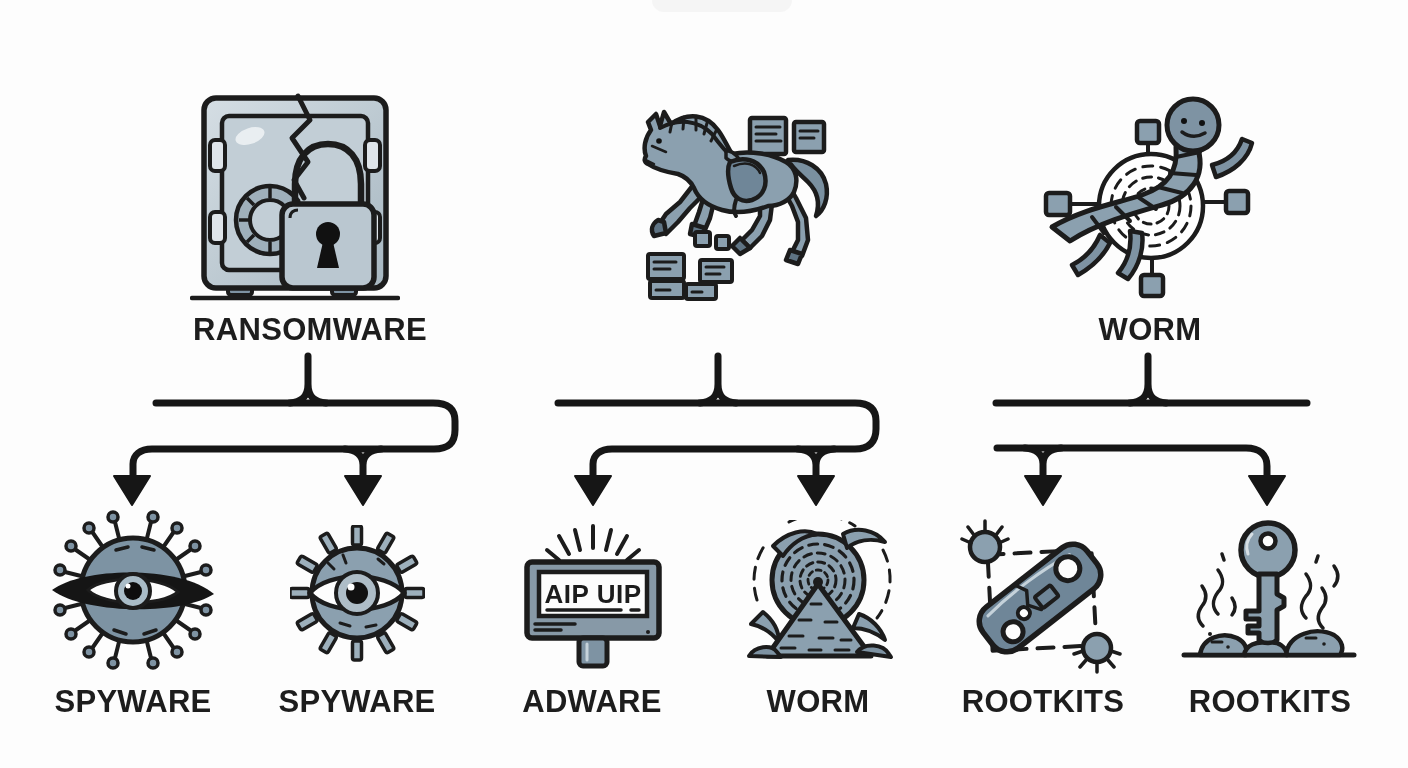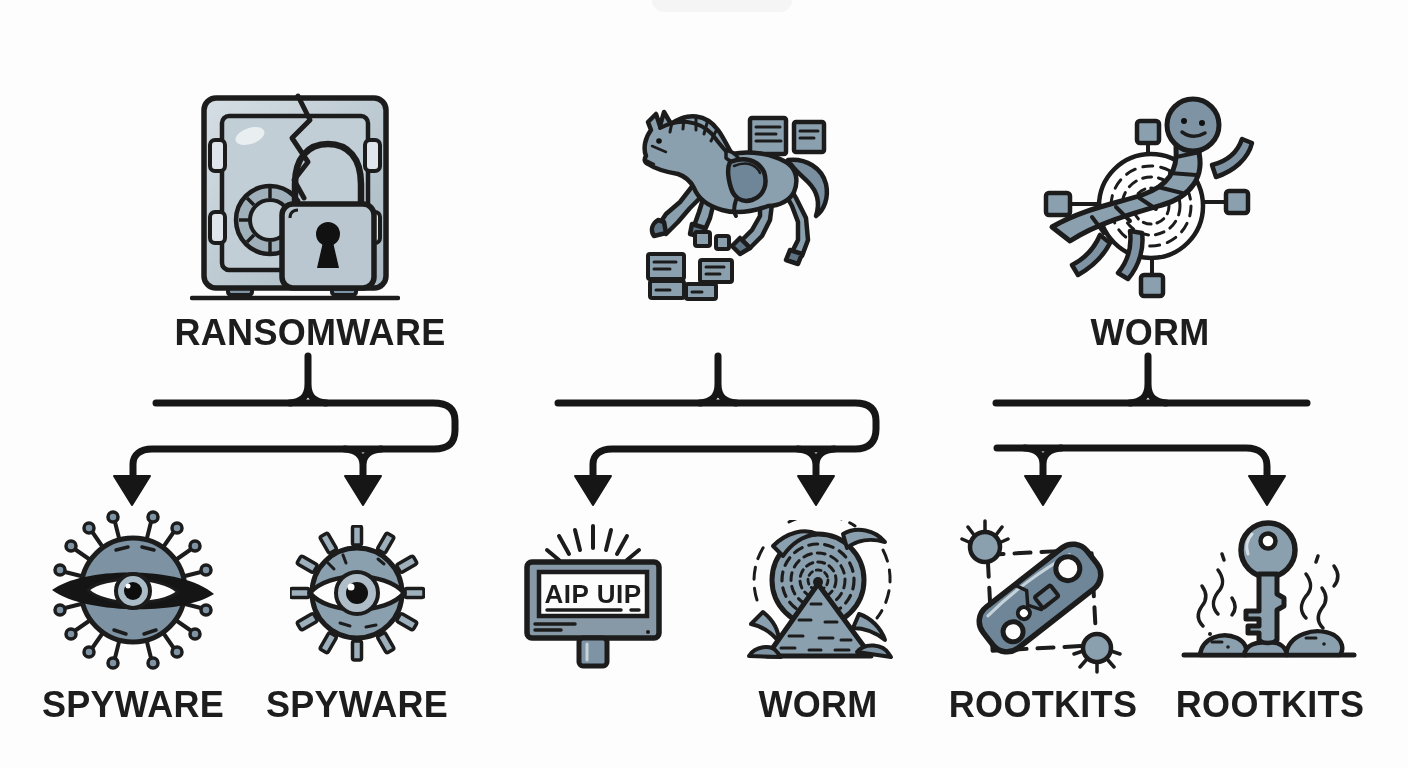--- a/index.html
+++ b/index.html
@@ -3,21 +3,21 @@
 <meta charset="utf-8">
 <style>
   html,body{margin:0;padding:0;background:#fff;}
   #canvas{
     position:relative;width:1408px;height:768px;background:#fdfdfd;
     overflow:hidden;font-family:"Liberation Sans",sans-serif;
   }
   .icon{position:absolute;}
   .label{
     position:absolute;width:300px;text-align:center;
-    font-weight:700;font-size:36px;letter-spacing:.3px;color:#1d1d1d;
+    font-weight:700;font-size:31px;letter-spacing:.3px;color:#1d1d1d;
     font-family:"Liberation Sans",sans-serif;white-space:nowrap;
   }
   .top-artifact{
     position:absolute;left:652px;top:-12px;width:140px;height:24px;
     background:#f1f1f1;border-radius:12px;opacity:.75;
   }
   svg{display:block;}
   #connectors{position:absolute;left:0;top:0;}
 </style>
 </head>
@@ -270,20 +270,21 @@
       <text x="76" y="83" text-anchor="middle" fill="#1c1c1c" stroke="none" style="font:700 26px 'Liberation Sans',sans-serif;letter-spacing:.5px">AIP UIP</text>
       <line x1="30" y1="90" x2="104" y2="90" stroke-width="3.5"></line>
       <line x1="114" y1="90" x2="122" y2="90" stroke-width="3.5"></line>
       <line x1="18" y1="104" x2="58" y2="104" stroke-width="3.5"></line>
       <line x1="18" y1="110" x2="44" y2="110" stroke-width="3.5"></line>
       <circle cx="131" cy="112" r="2" fill="#1c1c1c" stroke="none"></circle>
       <rect x="62" y="118" width="28" height="28" rx="4" fill="#7e93a3" stroke-width="5"></rect>
       <line x1="70" y1="124" x2="70" y2="140" stroke="#c5d2da" stroke-width="3"></line>
     </g>
   </svg>
+  <div class="label" style="left:442px;top:684px">ADWARE</div>
 
   <svg class="icon" style="left:737px;top:520px" width="162" height="150" viewBox="0 0 162 150">
     <g stroke="#1c1c1c" stroke-linecap="round" stroke-linejoin="round">
       <path d="M20,80 A64,64 0 0 1 30,22" fill="none" stroke-width="3" stroke-dasharray="12 9"></path>
       <path d="M52,2 A64,64 0 0 1 118,6" fill="none" stroke-width="3" stroke-dasharray="12 9"></path>
       <path d="M146,30 A64,64 0 0 1 140,98" fill="none" stroke-width="3" stroke-dasharray="12 9"></path>
       <circle cx="81" cy="60" r="46" fill="#8ba0af" stroke-width="5"></circle>
       <circle cx="81" cy="60" r="36" fill="none" stroke-width="3.2" stroke-dasharray="9 7"></circle>
       <circle cx="81" cy="60" r="27" fill="none" stroke-width="3" stroke-dasharray="8 6"></circle>
       <circle cx="81" cy="60" r="18" fill="none" stroke-width="3" stroke-dasharray="7 5"></circle>

